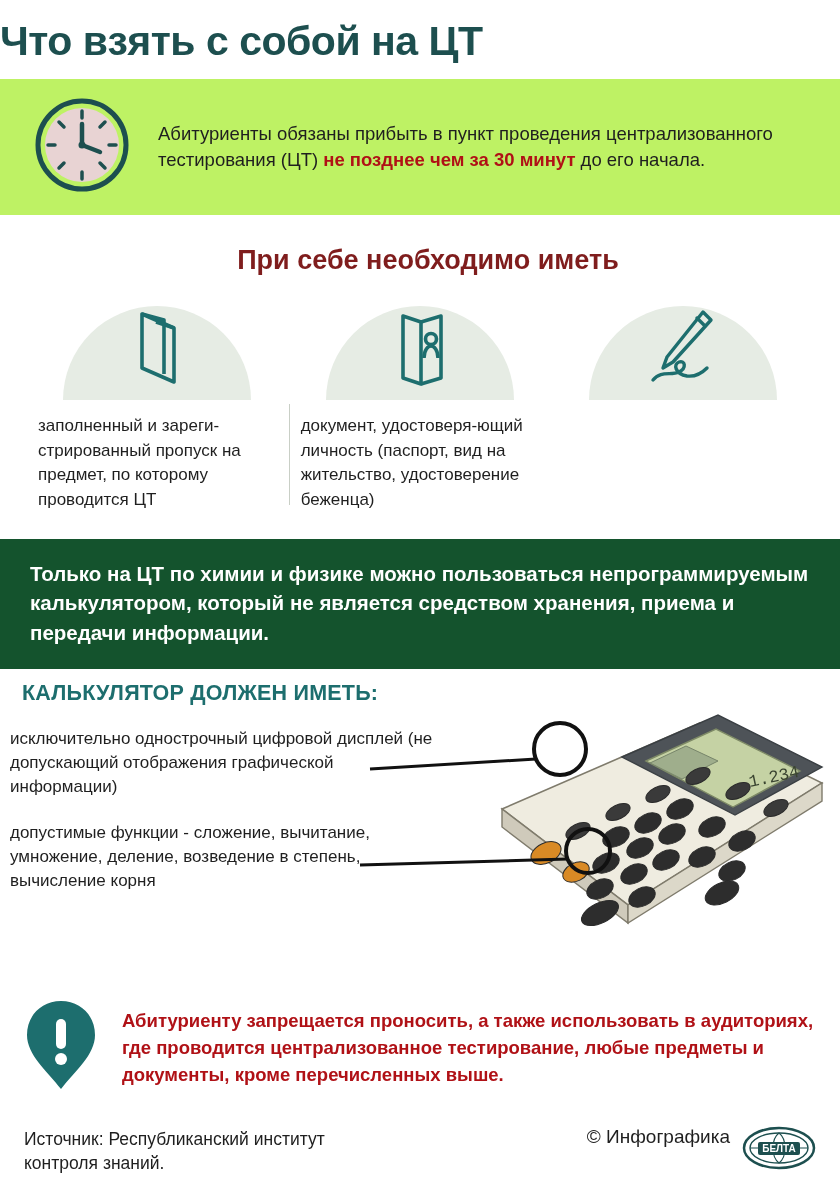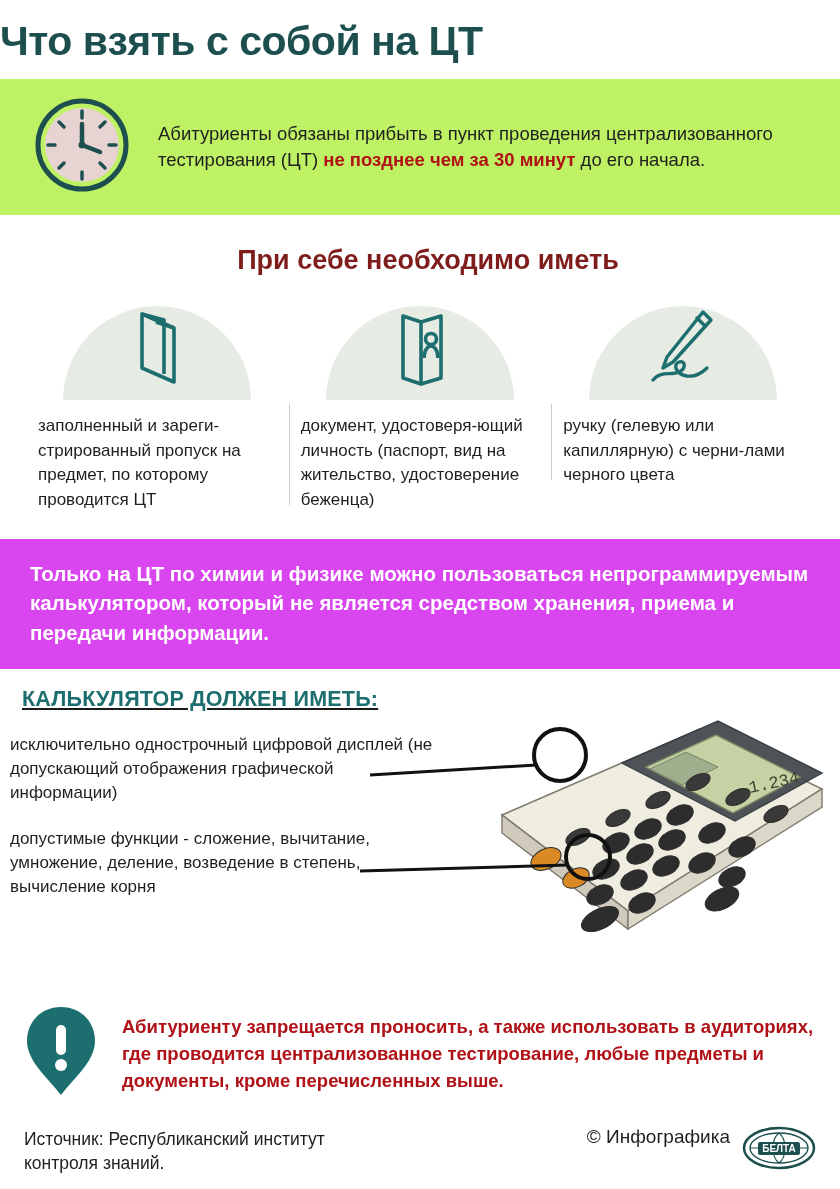--- a/index.html
+++ b/index.html
@@ -89,35 +89,34 @@
   .arc-icon { position: relative; z-index: 2; margin-bottom: 4px; }
   .item-text {
     font-size: 17px;
     line-height: 1.45;
     margin-top: 14px;
     color: #1f1f1f;
   }
 
   
   .band-red {
-    background: #d946ef;
+    background: #14532d;
     color: #ffffff;
     font-size: 20.5px;
     font-weight: bold;
     line-height: 1.44;
     padding: 20px 30px 22px 30px;
     margin-top: 26px;
   }
 
   
   .calc-sect {
     position: relative;
     height: 290px;
-    margin-top: 18px;
-    text-decoration: underline;
+    margin-top: 12px;
   }
   .calc-head {
     font-size: 21.5px;
     font-weight: bold;
     color: #1d6e6e;
     padding: 0 22px;
     letter-spacing: 0.2px;
   }
   .calc-note {
     position: absolute;
@@ -249,21 +248,20 @@
       <div class="arc-icon">
         <svg width="100" height="86" viewBox="0 0 100 86">
           <g fill="none" stroke="#1d6e6e" stroke-width="3.4" stroke-linejoin="round" stroke-linecap="round">
             <path d="M70 6 L78 14 L40 56 L30 62 L34 51 Z"></path>
             <path d="M64 12 L72 20"></path>
             <path d="M20 74 c8 -10 18 -4 26 -8 c8 -4 6 -12 0 -10 c-6 2 -4 12 8 14 c8 1 14 -2 20 -8"></path>
           </g>
         </svg>
       </div>
     </div>
-    <div class="item-text">ручку (гелевую или капиллярную) с черни-лами черного цвета</div>
   </div>
 
 </div>
 
 <div class="band-red">Только на ЦТ по химии и физике можно пользоваться непрограммируемым калькулятором, который не является средством хранения, приема и передачи информации.</div>
 
 <div class="calc-sect">
   <div class="calc-head">КАЛЬКУЛЯТОР ДОЛЖЕН ИМЕТЬ:</div>
 
   <div class="calc-note calc-note-1">исключительно однострочный цифровой дисплей (не допускающий отображения графической информации)</div>

